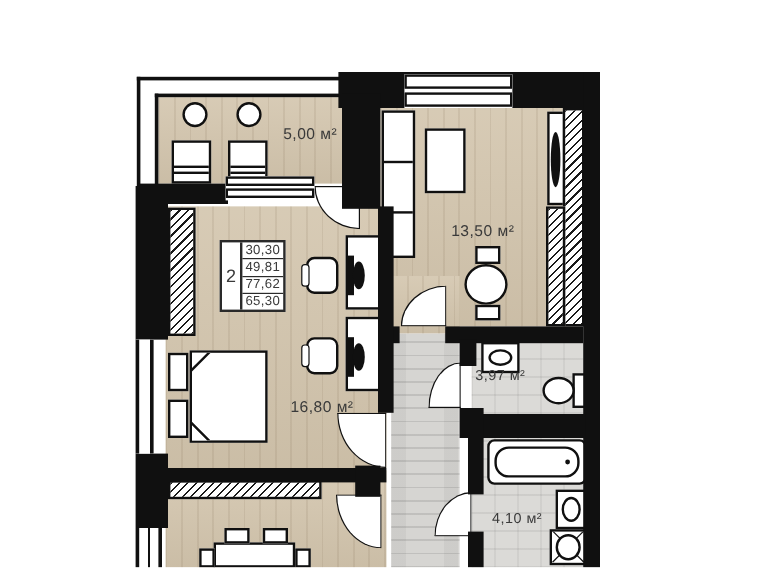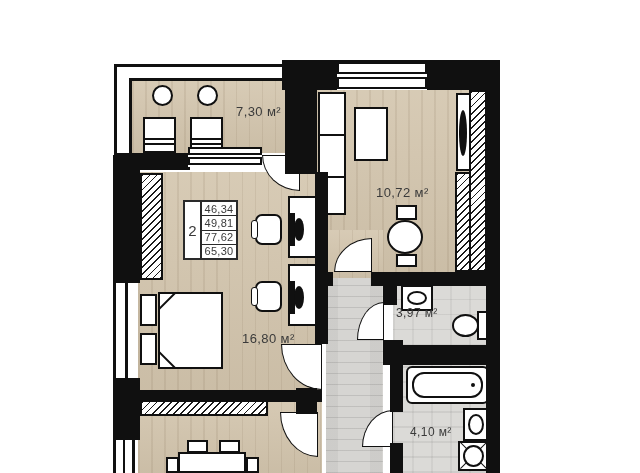--- a/index.html
+++ b/index.html
@@ -131,21 +131,21 @@
   <div class="f furn" style="left:456px;top:93px;width:15px;height:78px"></div>
   <div class="f tv" style="left:459px;top:110px;width:8px;height:46px"></div>
   <div class="f hatch" style="left:469px;top:90px;width:18px;height:182px"></div>
   <div class="f hatch" style="left:455px;top:172px;width:16px;height:100px"></div>
 
   <div class="f hatch" style="left:140px;top:173px;width:23px;height:107px"></div>
 
   <div class="f legend" style="left:183px;top:200px;width:55px;height:60px">
     <div class="lcol">2</div>
     <div class="rcol">
-      <div>46,34</div>
+      <div>30,30</div>
       <div>49,81</div>
       <div>77,62</div>
       <div>65,30</div>
     </div>
   </div>
 
   <div class="f furn" style="left:288px;top:196px;width:33px;height:62px"></div>
   <div class="f" style="left:290px;top:213px;width:16px;height:33px;z-index:3">
     <div class="mbar"></div>
       <div class="mlens"></div>
@@ -185,19 +185,19 @@
   </div>
   <div class="f furn" style="left:463px;top:408px;width:26px;height:33px">
     <div class="oval" style="left:3px;top:4px;right:3px;bottom:4px"></div>
   </div>
   <div class="f furn" style="left:458px;top:441px;width:31px;height:30px;overflow:hidden">
     <div class="xline" style="transform:rotate(45deg)"></div>
     <div class="xline" style="transform:rotate(-45deg)"></div>
     <div class="wcirc"></div>
   </div>
 
-  <div class="f rlabel" style="left:236px;top:104px">7,30 м²</div>
-  <div class="f rlabel" style="left:376px;top:185px">10,72 м²</div>
+  <div class="f rlabel" style="left:236px;top:104px">5,00 м²</div>
+  <div class="f rlabel" style="left:376px;top:185px">13,50 м²</div>
   <div class="f rlabel" style="left:242px;top:331px">16,80 м²</div>
   <div class="f rlabel small" style="left:396px;top:306px">3,97 м²</div>
   <div class="f rlabel small" style="left:410px;top:425px">4,10 м²</div>
 
 </div>
 
 </body></html>

